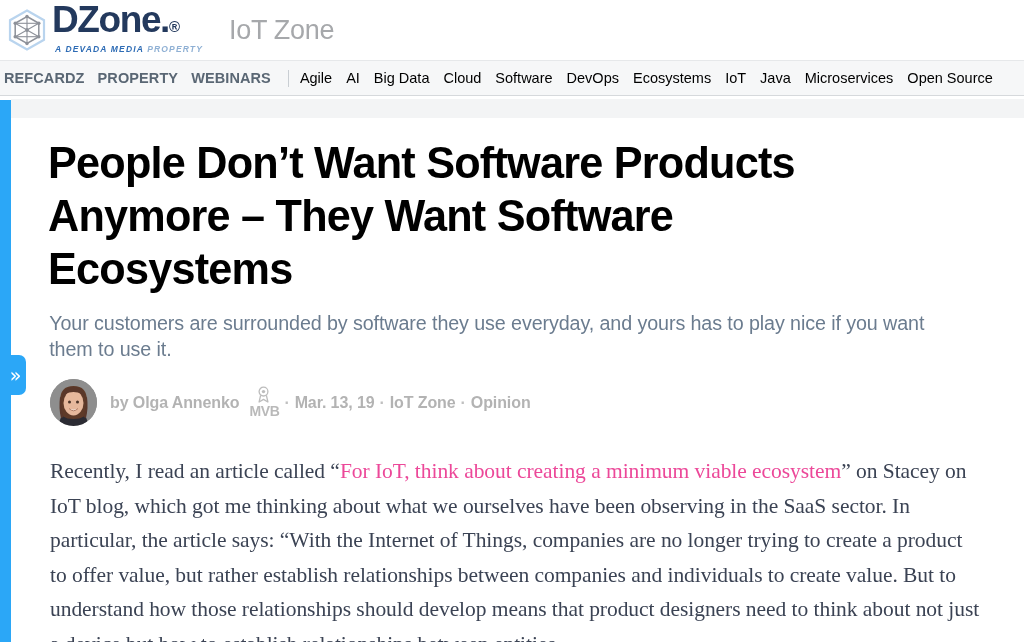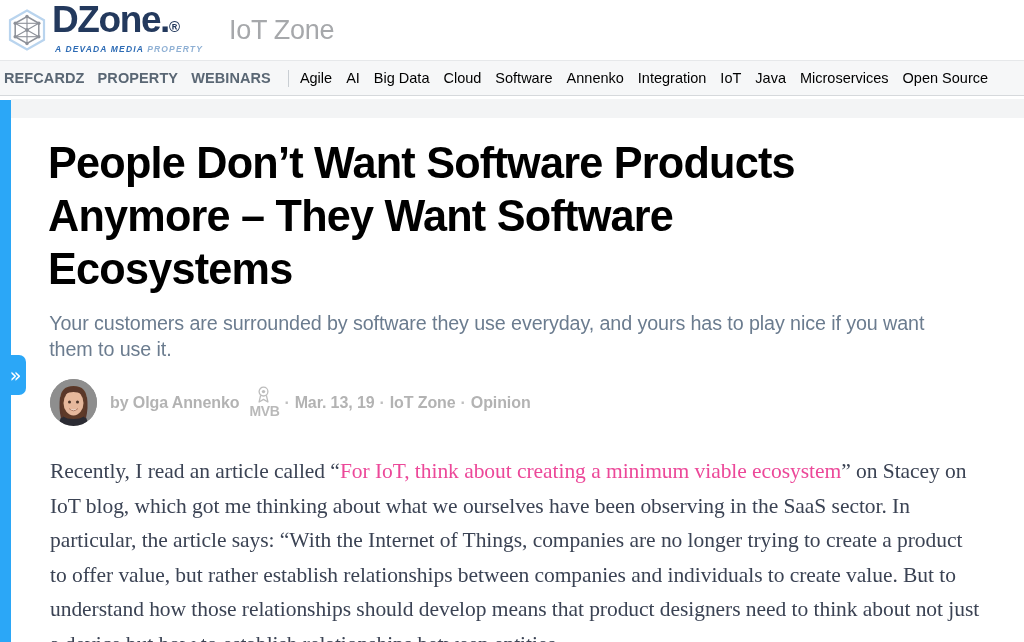--- a/index.html
+++ b/index.html
@@ -321,22 +321,22 @@
   <div id="nav-bar">
     <span class="nav-primary">REFCARDZ</span>
     <span class="nav-primary">PROPERTY</span>
     <span class="nav-primary">WEBINARS</span>
     <span id="nav-divider"></span>
     <span class="nav-topic">Agile</span>
     <span class="nav-topic">AI</span>
     <span class="nav-topic">Big Data</span>
     <span class="nav-topic">Cloud</span>
     <span class="nav-topic">Software</span>
-    <span class="nav-topic">Annenko</span>
-    <span class="nav-topic">Integration</span>
+    <span class="nav-topic">DevOps</span>
+    <span class="nav-topic">Ecosystems</span>
     <span class="nav-topic">IoT</span>
     <span class="nav-topic">Java</span>
     <span class="nav-topic">Microservices</span>
     <span class="nav-topic">Open Source</span>
   </div>
 
   <div id="gray-band"></div>
 
   <div id="left-rail"></div>
   <div id="rail-toggle">

